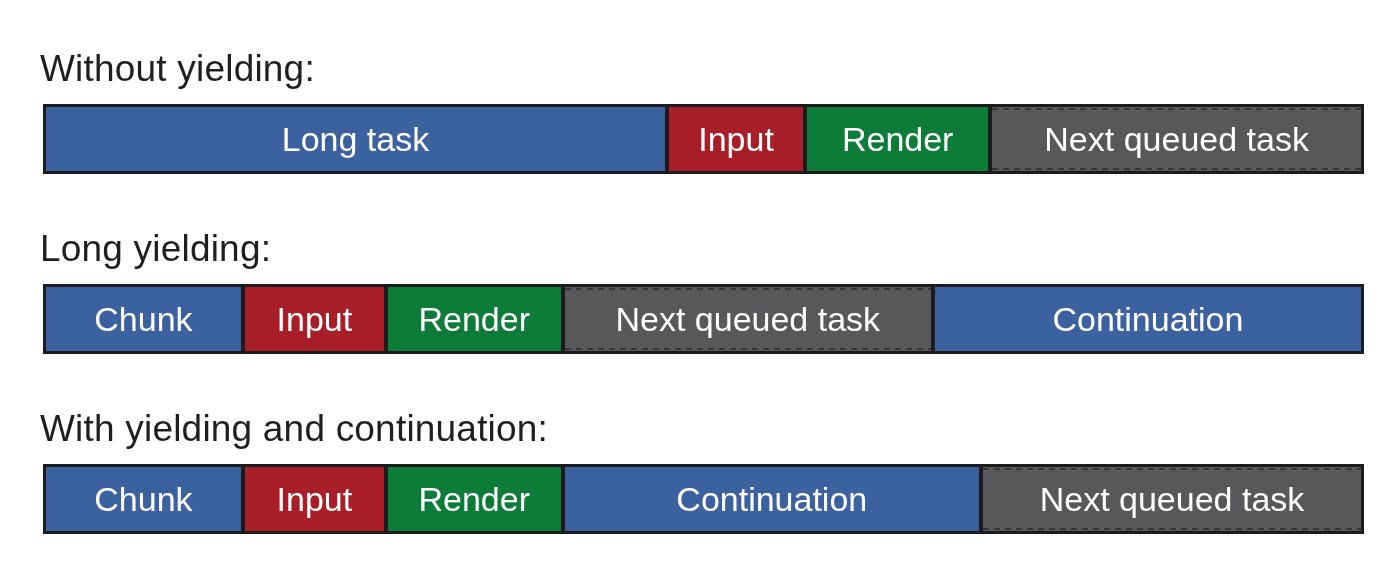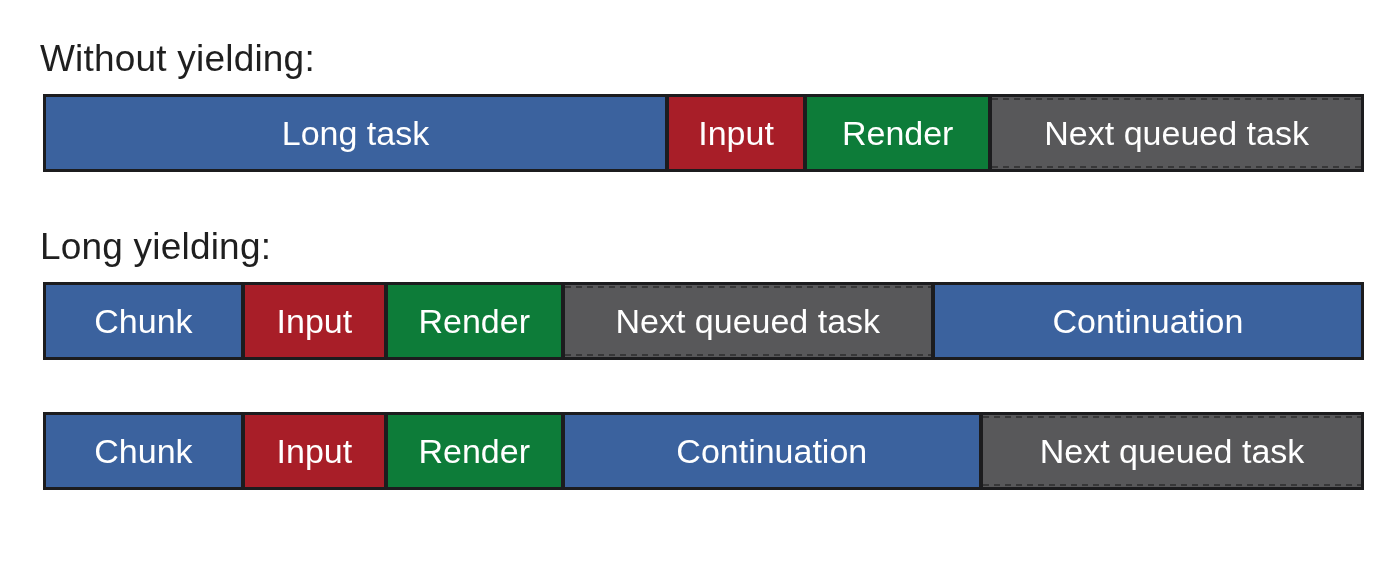--- a/index.html
+++ b/index.html
@@ -11,35 +11,35 @@
   * { box-sizing: border-box; }
   html, body {
     margin: 0;
     padding: 0;
     background: var(--bg);
     font-family: "Liberation Sans", sans-serif;
   }
   .diagram {
     width: 1396px;
     height: 588px;
-    padding: 36px 32px 0 40px;
+    padding: 46px 32px 0 40px;
     overflow: hidden;
   }
   .timeline-row { margin-bottom: 52px; }
   .row-heading {
     font-size: 37px;
     line-height: 46px;
     font-weight: 400;
     color: var(--heading-text);
     margin: 0 0 12px 0;
     letter-spacing: 0.2px;
   }
   .timeline-bar {
     display: flex;
-    height: 78px;
+    height: 70px;
     margin-left: 3px;
     background: var(--border);
     padding: 3px;
     column-gap: 4px;
   }
   .segment {
     position: relative;
     flex-basis: 0;
     min-width: 0;
     display: flex;
@@ -103,20 +103,21 @@
         <div class="segment dashed" style="flex-grow: 28.2; background: rgb(88, 88, 90);">
           <span>Next queued task</span>
         </div>
         <div class="segment" style="flex-grow: 32.8; background: rgb(59, 98, 158);">
           <span>Continuation</span>
         </div>
       </div>
   </div>
 
   <div class="timeline-row">
+    <h2 class="row-heading">With yielding and continuation:</h2>
     <div class="timeline-bar">
         <div class="segment" style="flex-grow: 15; background: rgb(59, 98, 158);">
           <span>Chunk</span>
         </div>
         <div class="segment" style="flex-grow: 10.7; background: rgb(168, 30, 40);">
           <span>Input</span>
         </div>
         <div class="segment" style="flex-grow: 13.3; background: rgb(13, 124, 57);">
           <span>Render</span>
         </div>

